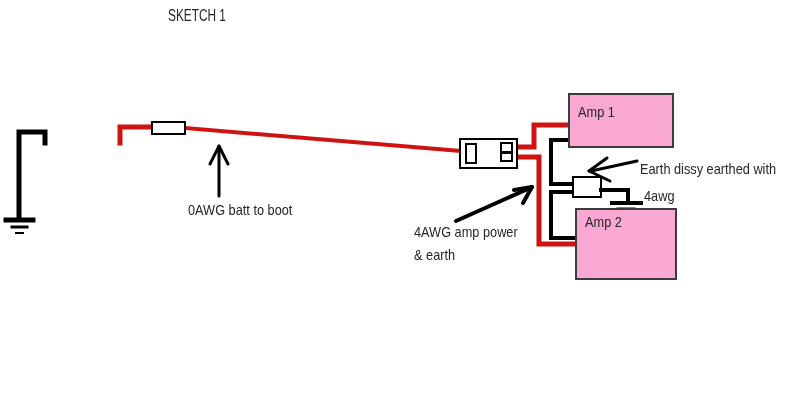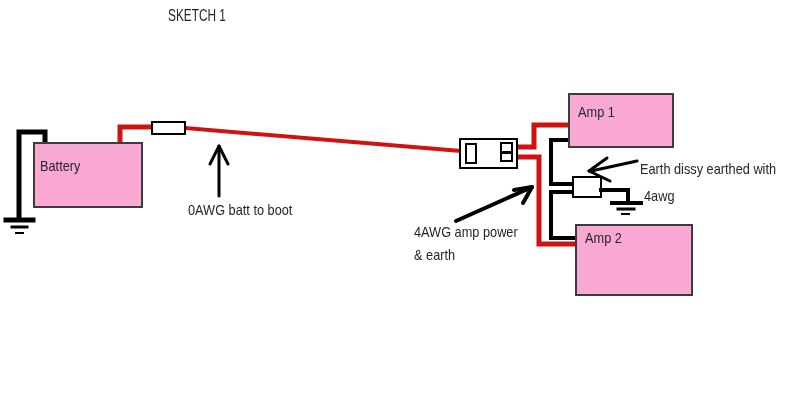--- a/index.html
+++ b/index.html
@@ -23,21 +23,21 @@
   .comp { fill:#ffffff; stroke:var(--block-border,#000); stroke-width:2; }
   .term { fill:#ffffff; stroke:var(--block-border,#000); stroke-width:2; }
   
   .box {
     position:absolute; background:#f9a8d4;
     border:2px solid var(--box-border,#3c3c3c);
     box-sizing:border-box;
   }
   .box-battery { left:33px;  top:142px; width:110px; height:66px; }
   .box-amp1    { left:568px; top:93px;  width:106px; height:55px; }
-  .box-amp2    { left:575px; top:224px; width:118px; height:72px; }
+  .box-amp2    { left:575px; top:208px; width:102px; height:72px; }
   
   .lbl {
     position:absolute; color:var(--text,#262626);
     font-size:15px; line-height:1.1; white-space:nowrap;
     transform:scaleX(0.85); transform-origin:0 0;
   }
   .title { left:168px; top:7px; font-size:16px; transform:scaleX(0.74); }
   .lbl-battery { left:5px;  top:14px; }
   .lbl-amp1    { left:8px;  top:9px; }
   .lbl-amp2    { left:8px;  top:4px; }
@@ -119,23 +119,20 @@
     </g>
     <g>
       <line class="wb t3 rc" x1="637" y1="161" x2="591" y2="171"></line>
       <line class="wb t3 rc" x1="589" y1="171" x2="607" y2="158"></line>
       <line class="wb t3 rc" x1="589" y1="171" x2="610" y2="181"></line>
     </g>
   </svg>
 
   <div class="lbl title">SKETCH 1</div>
 
-  <div class="box box-battery">
-    <span class="lbl lbl-battery">Battery</span>
-  </div>
   <div class="box box-amp1">
     <span class="lbl lbl-amp1">Amp 1</span>
   </div>
   <div class="box box-amp2">
     <span class="lbl lbl-amp2">Amp 2</span>
   </div>
 
   <div class="lbl lbl-batt-boot">0AWG batt to boot</div>
 
   <div class="lbl lbl-amp-power">

